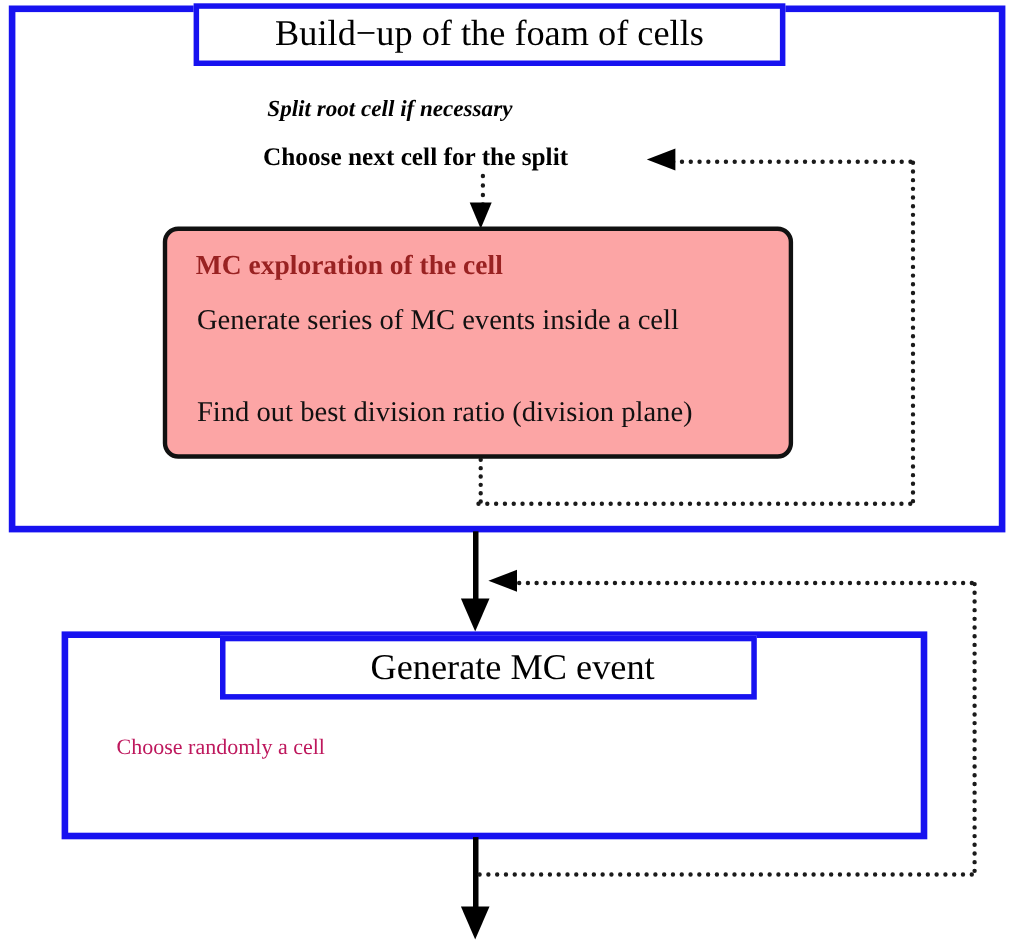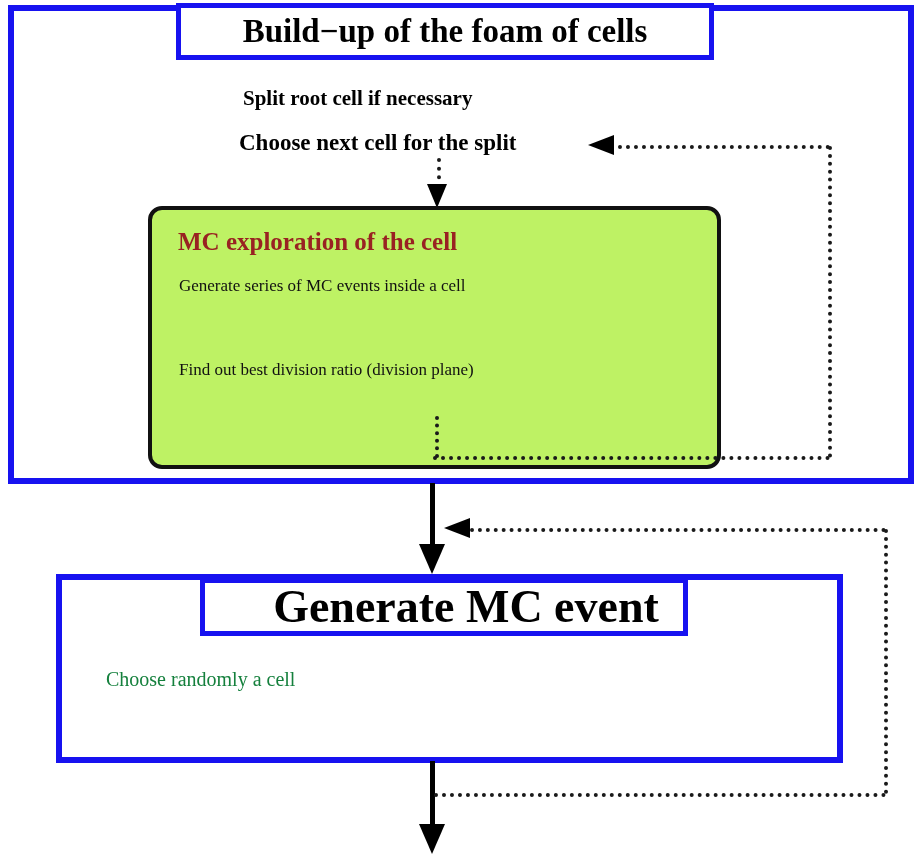--- a/index.html
+++ b/index.html
@@ -52,89 +52,90 @@
     width: 538px;
     height: 57px;
   }
   #title-box-genmc {
     left: 200px;
     top: 578px;
     width: 488px;
     height: 58px;
   }
   .title-text {
-    font-weight: bold;
+    font-weight: normal;
     font-size: 33px;
     line-height: 1;
     color: #000000;
     letter-spacing: 0px;
     white-space: nowrap;
   }
   #title-box-genmc .title-text {
-    font-size: 46px;
+    font-size: 33px;
     margin-left: 44px;
   }
 
   
   .panel-label {
     position: absolute;
     color: #000000;
     white-space: nowrap;
   }
   #label-split-root {
     left: 243px;
     top: 86px;
+    font-style: italic;
     font-weight: bold;
     font-size: 21px;
   }
   #label-choose-next {
     left: 239px;
     top: 130px;
     font-weight: bold;
     font-size: 23px;
     text-align: right;
   }
 
   
   #mc-box {
     position: absolute;
     left: 148px;
     top: 206px;
     width: 573px;
-    height: 263px;
+    height: 211px;
     border: 4px solid #111111;
     border-radius: 14px;
-    background: #bef264;
+    background: #fca5a5;
     box-sizing: border-box;
   }
   #mc-box-heading {
     position: absolute;
     left: 26px;
     top: 18px;
     color: #992222;
     font-weight: bold;
     font-size: 25px;
     white-space: nowrap;
   }
   .mc-line {
     position: absolute;
     left: 27px;
     color: #111111;
-    font-size: 17px;
+    font-size: 26px;
     white-space: nowrap;
   }
   #mc-line-0 { top: 66px; }
   #mc-line-1 { top: 102px; }
   #mc-line-2 { top: 138px; margin-top: 12px; }
 
   
   .genmc-line {
     position: absolute;
     left: 106px;
-    color: #15803d;
+    color: #be185d;
     font-size: 20px;
     white-space: nowrap;
   }
   #genmc-line-0 { top: 94px; }
   #genmc-line-1 { top: 140px; }
 
   
   .solid-v {
     position: absolute;
     width: 5px;

